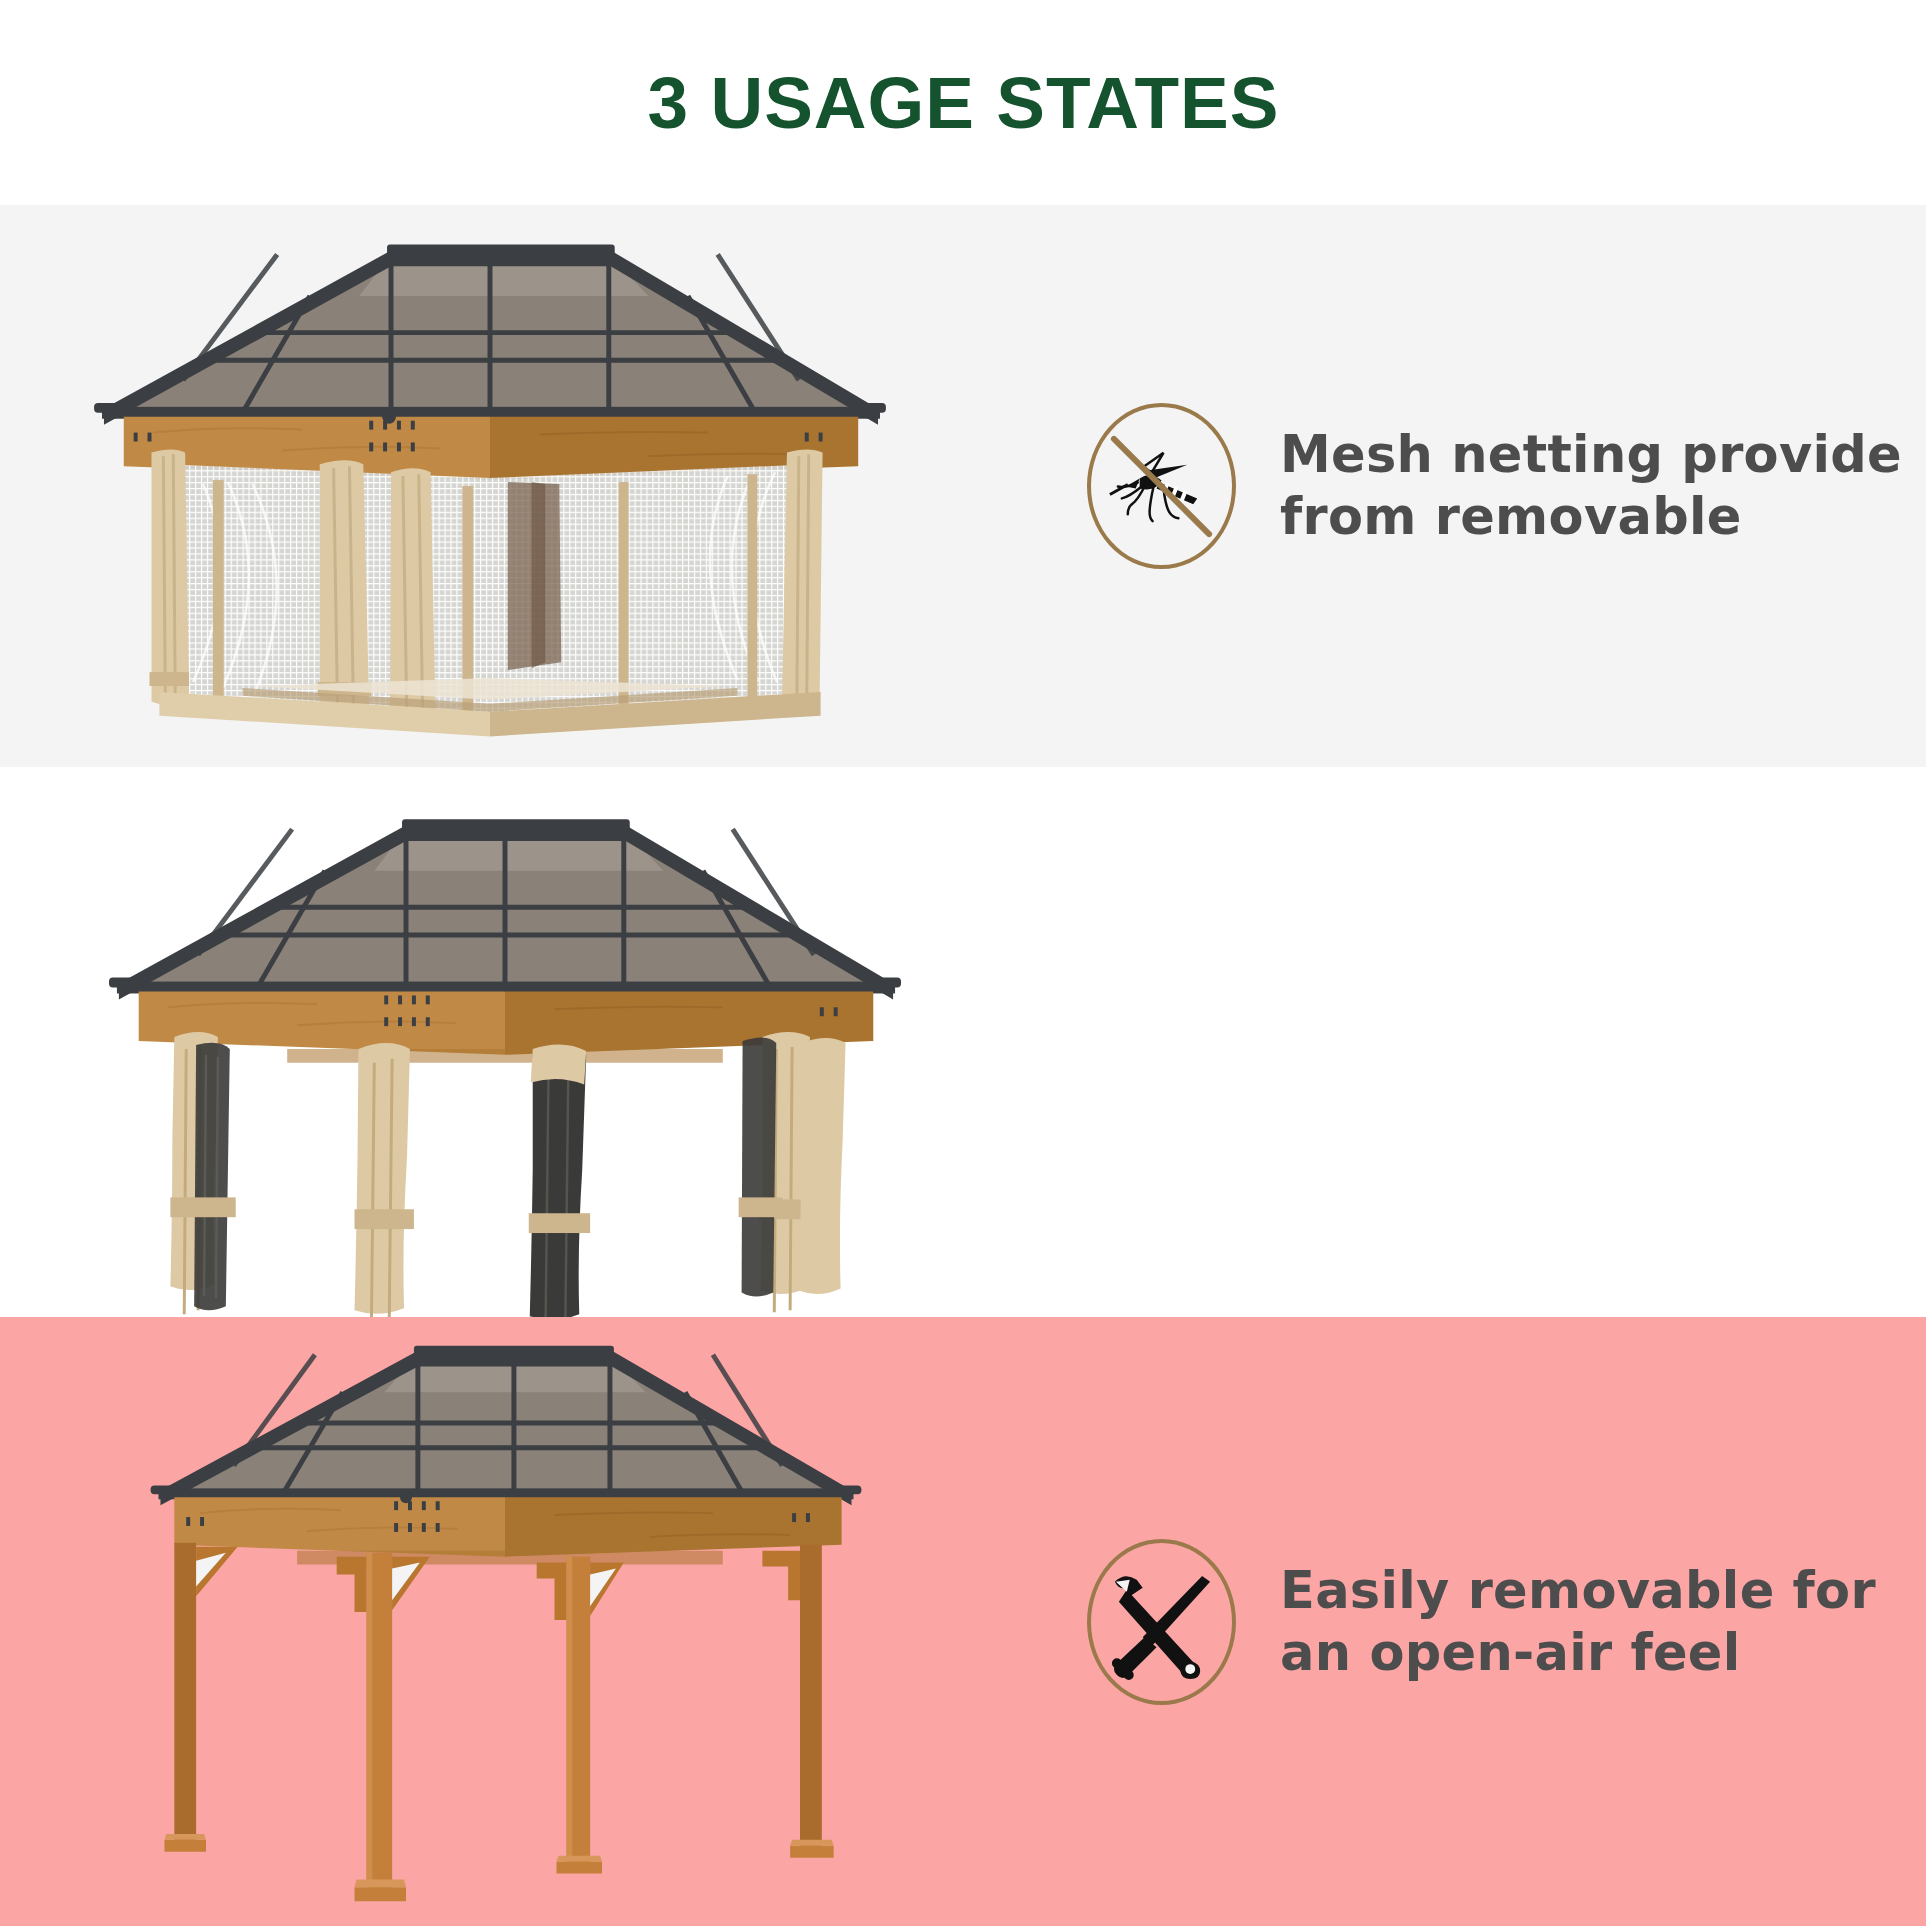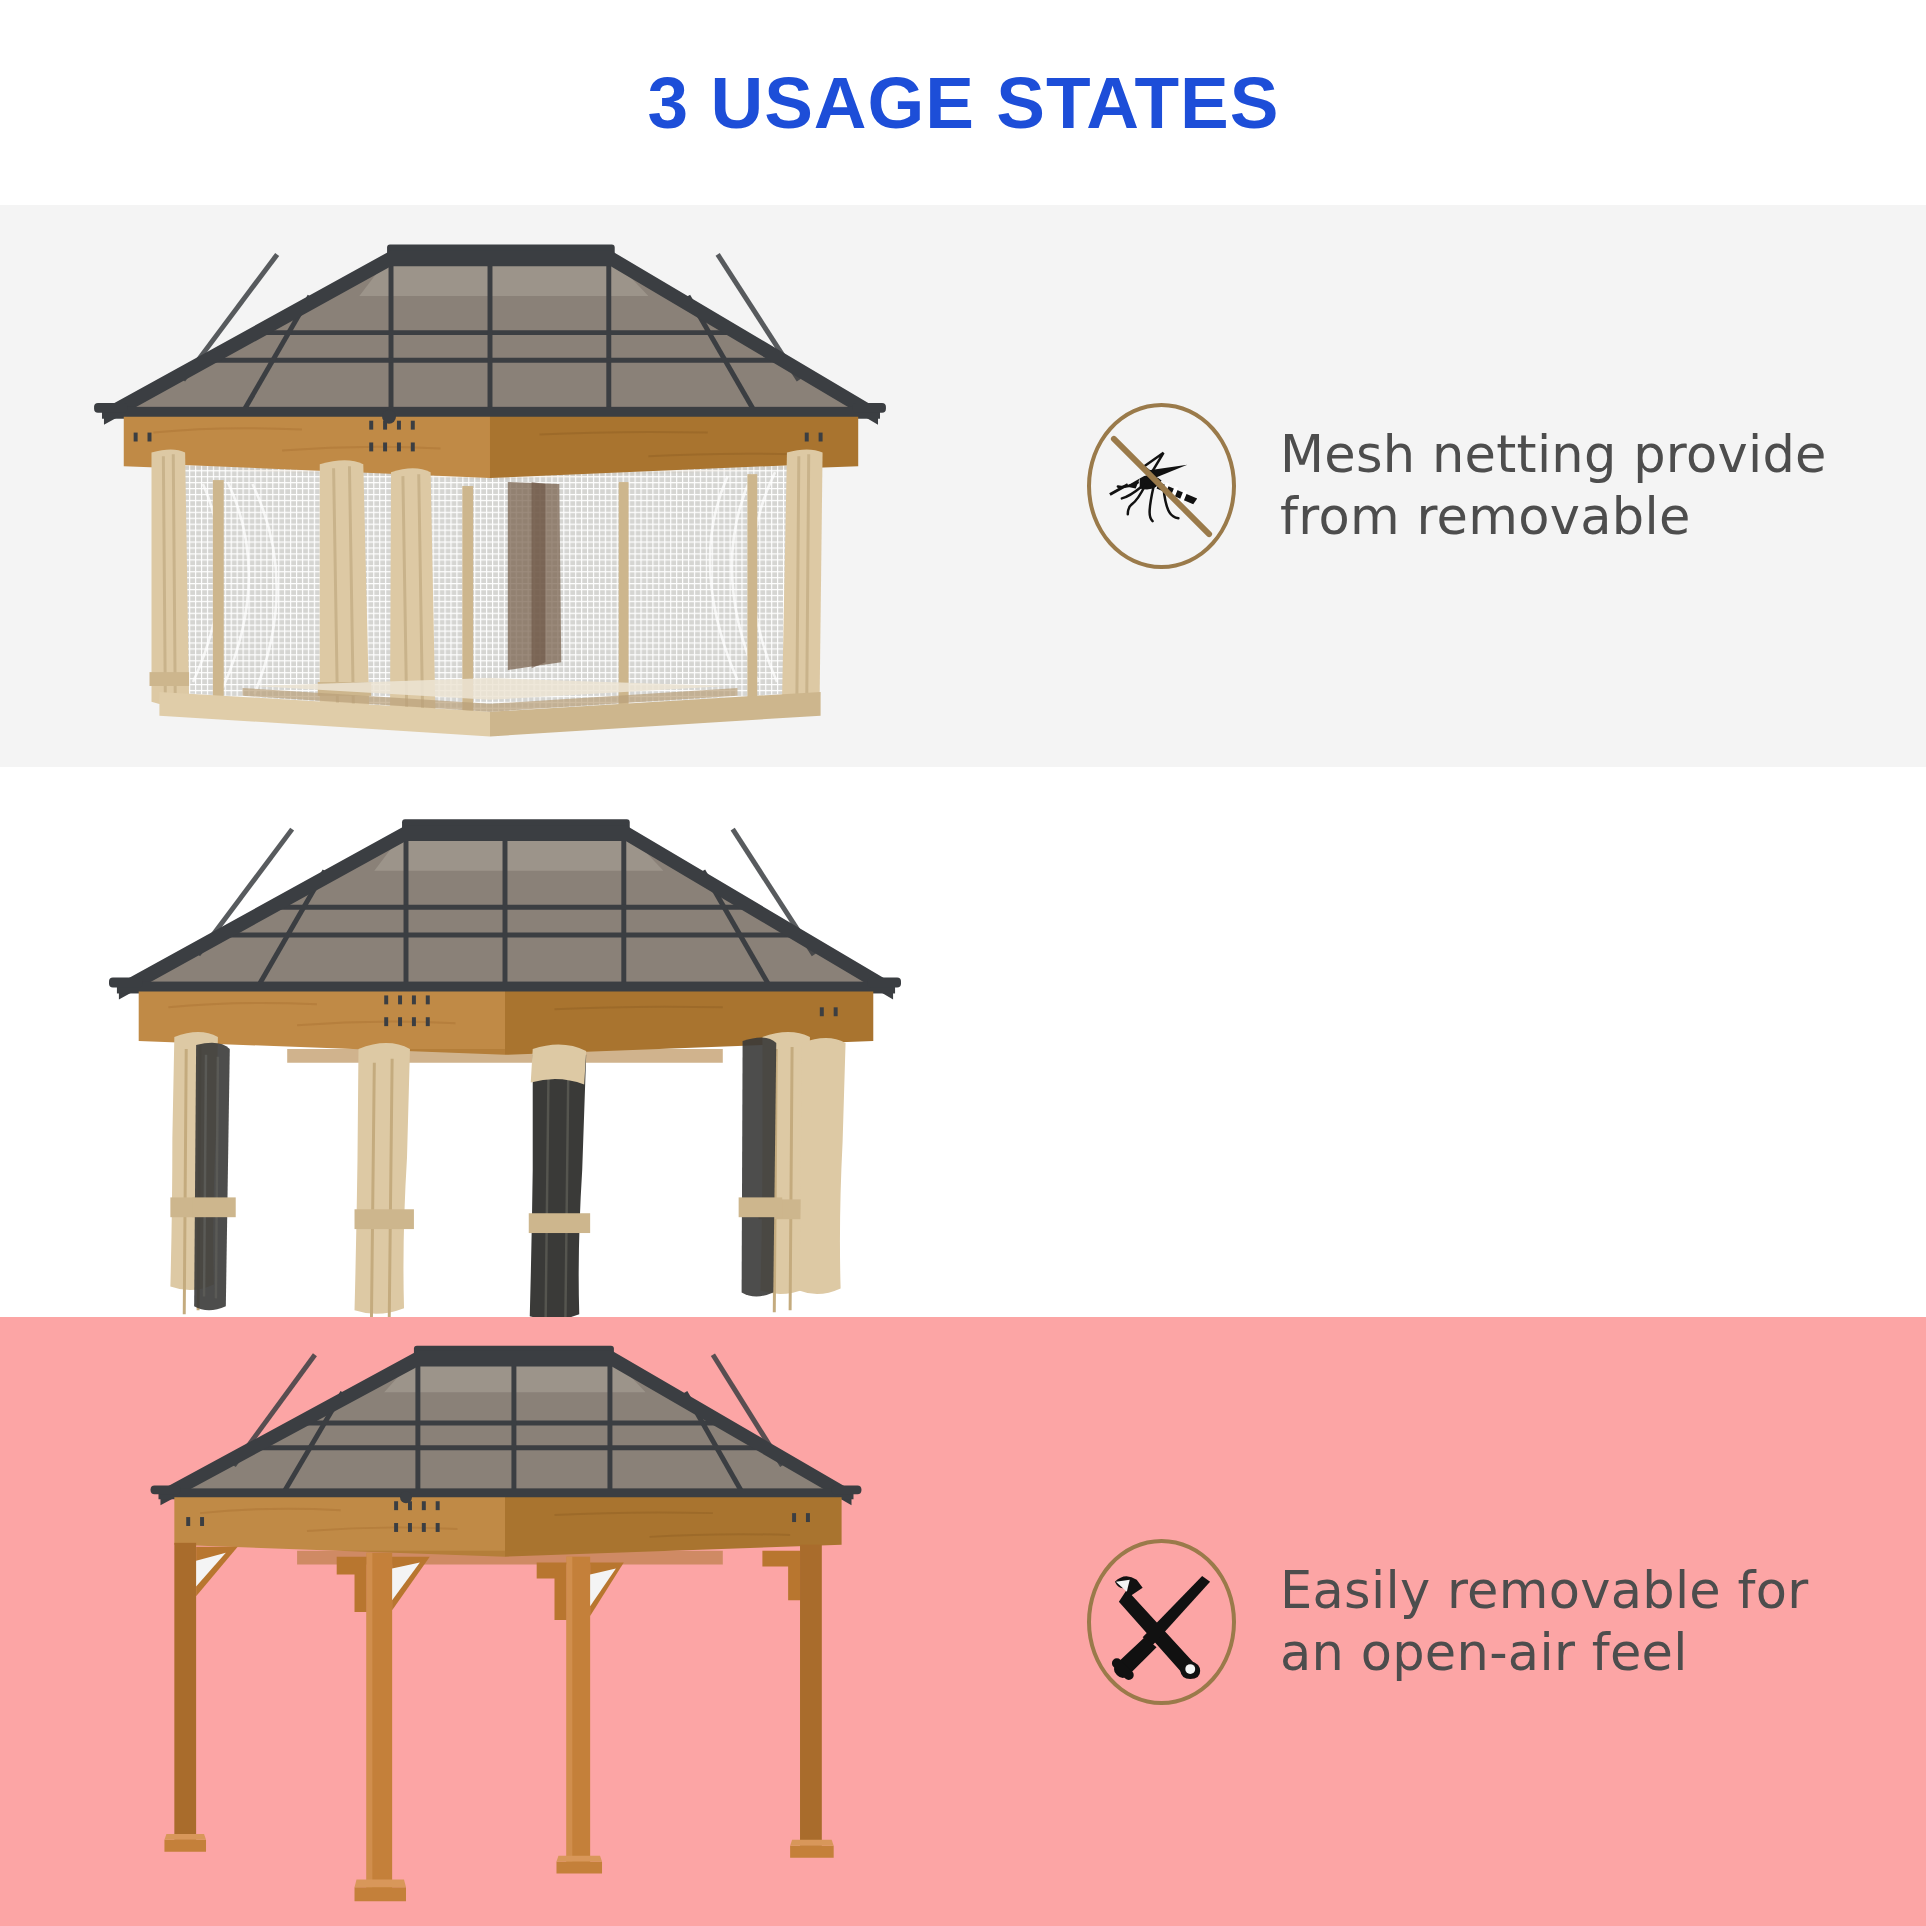--- a/index.html
+++ b/index.html
@@ -11,21 +11,21 @@
   }
   .page { position:relative; width:1927px; height:1927px; overflow:hidden; background:#fff; }
 
   
   .header {
     position:absolute; left:0; top:0; width:1927px; height:205px;
     background:#ffffff;
     display:flex; align-items:center; justify-content:center;
   }
   .header-title {
-    font-size:73px; font-weight:bold; color:#1d4ed8;
+    font-size:73px; font-weight:bold; color:#14532d;
     letter-spacing:1px; line-height:1;
     font-family:"Liberation Sans", sans-serif;
   }
 
   
   .panel { position:absolute; left:0; width:1927px; display:flex; align-items:center; }
   .panel-1 { top:205px;  height:562px;  background:#f4f4f4; }
   .panel-2 { top:767px;  height:549px;  background:#ffffff; }
   .panel-3 { top:1317px; height:610px;  background:#fca5a5; }
 
@@ -41,21 +41,21 @@
     display:flex; align-items:center; justify-content:center;
   }
   .icon-ring {
     position:absolute; left:0; top:0; width:149px; height:166px;
     border:4px solid #9a7a4a; border-radius:50%;
     box-sizing:border-box;
   }
   .feature-icon svg { position:relative; z-index:2; }
   .feature-text {
     font-size:51px; line-height:1.22; color:#4d4d4d;
-    font-weight:400; letter-spacing:0.3px;
+    font-weight:700; letter-spacing:0.3px;
     font-family:"DejaVu Sans", sans-serif;
   }
   .feature-text .l2 { display:block; }
 
   
   .gz { position:absolute; }
 
   
   .roof-panel { fill:#8a8178; }
   .roof-panel-d { fill:#6f6862; }

